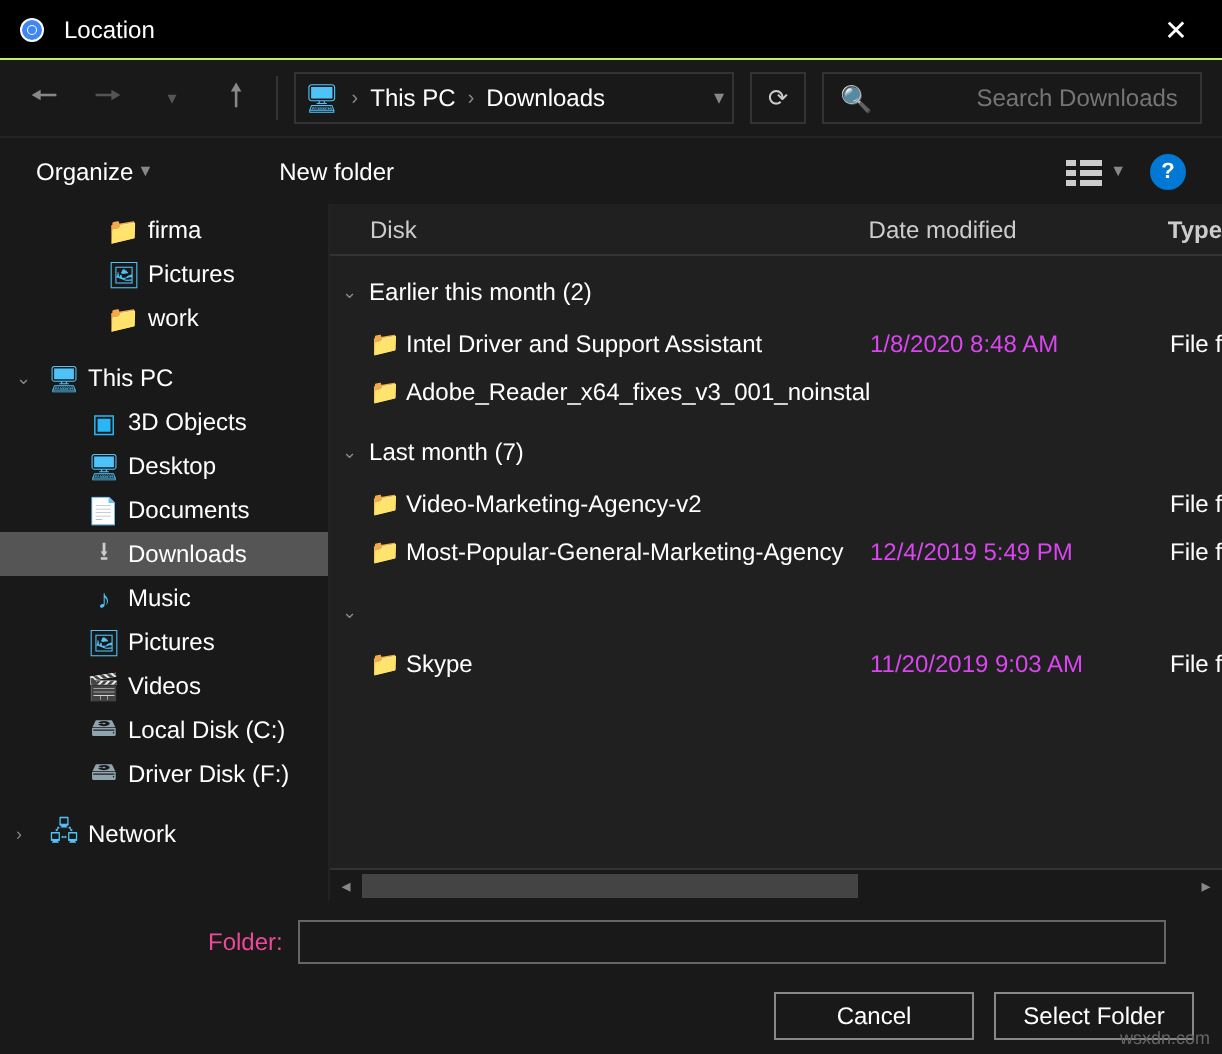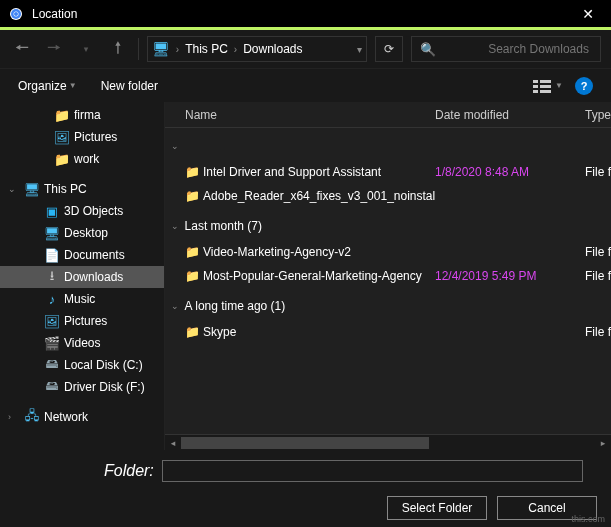--- a/index.html
+++ b/index.html
@@ -1,18 +1,18 @@
 <!DOCTYPE html>
 <html><head>
 <meta charset="utf-8">
 <style>
 * { box-sizing: border-box; margin: 0; padding: 0; font-family: "Segoe UI", Arial, sans-serif; }
 body { width: 611px; height: 527px; background: #000; overflow: hidden; color: #fff; font-size: 12px; }
 
-.titlebar { height: 30px; background: #000; display: flex; align-items: center; padding-left: 8px; border-bottom: 3px solid #bef264; }
+.titlebar { height: 30px; background: #000; display: flex; align-items: center; padding-left: 8px; border-bottom: 1px solid #bef264; }
 .titlebar .icon { width: 16px; height: 16px; margin-right: 8px; display: flex; align-items: center; justify-content: center; }
 .titlebar .title { flex: 1; font-size: 12px; color: #fff; }
 .titlebar .close { width: 46px; height: 30px; display: flex; align-items: center; justify-content: center; font-size: 14px; color: #fff; }
 
 .navbar { height: 38px; background: #191919; display: flex; align-items: center; padding: 0 10px; gap: 8px; }
 .nav-btn { width: 24px; height: 24px; display: flex; align-items: center; justify-content: center; color: #888; font-size: 16px; }
 .nav-btn.disabled { color: #555; }
 .sep { width: 1px; height: 22px; background: #333; }
 .breadcrumb { flex: 1; display: flex; align-items: center; height: 26px; background: #191919; border: 1px solid #333; padding: 0 4px; gap: 4px; }
 .breadcrumb .pc-icon { color: #4fc3f7; font-size: 14px; margin-right: 2px; }
@@ -20,21 +20,21 @@
 .breadcrumb .chev { color: #888; font-size: 10px; }
 .breadcrumb .chev.down { margin-left: auto; }
 .refresh { width: 28px; height: 26px; display: flex; align-items: center; justify-content: center; color: #ccc; border: 1px solid #333; }
 .search { width: 190px; height: 26px; background: #191919; border: 1px solid #333; display: flex; align-items: center; padding: 0 8px; gap: 6px; }
 .search .s-icon { color: #888; font-size: 13px; }
 .search input { flex: 1; background: transparent; border: none; color: #888; font-size: 12px; outline: none; margin-left: 46px; }
 
 .toolbar { height: 34px; background: #191919; display: flex; align-items: center; padding: 0 18px; gap: 24px; border-top: 1px solid #222; }
 .org { display: flex; align-items: center; gap: 2px; color: #fff; }
 .org .drop { color: #888; font-size: 8px; }
-.newf { color: #fff; }
+.newf { color: #fff; margin-left: 39px; }
 .tool-right { margin-left: auto; display: flex; align-items: center; gap: 12px; }
 .view-btn { display: flex; align-items: center; gap: 4px; color: #fff; }
 .view-btn .drop { color: #888; font-size: 8px; }
 .help { width: 18px; height: 18px; border-radius: 50%; background: #0078d4; display: flex; align-items: center; justify-content: center; color: #fff; font-size: 11px; font-weight: bold; }
 
 .main { display: flex; height: 348px; background: #191919; }
 
 .tree { width: 165px; background: #191919; overflow-y: auto; overflow-x: hidden; border-right: 1px solid #222; padding-top: 2px; }
 .tree-item { display: flex; align-items: center; height: 22px; padding-left: 8px; gap: 4px; color: #fff; font-size: 12px; cursor: default; }
 .tree-item.indent1 { padding-left: 28px; }
@@ -53,39 +53,39 @@
 .music-ic { color: #4fc3f7; }
 .pic-ic { color: #4fc3f7; }
 .vid-ic { color: #ccc; }
 .disk-ic { color: #90a4ae; }
 .net-ic { color: #4fc3f7; }
 
 .content { flex: 1; display: flex; flex-direction: column; background: #202020; overflow: hidden; }
 .headers { display: flex; height: 26px; align-items: center; border-bottom: 1px solid #333; color: #ccc; font-size: 12px; padding-left: 20px; }
 .col-name { width: 250px; }
 .col-date { width: 150px; }
-.col-type { flex: 1; }
+.col-type { flex: 1; font-weight: bold; }
 
 .filelist { flex: 1; overflow: hidden; }
 .group-hdr { display: flex; align-items: center; height: 28px; padding-left: 6px; gap: 6px; color: #fff; font-size: 12px; margin-top: 4px; }
 .group-hdr .chev { color: #888; font-size: 9px; }
 .file-row { display: flex; align-items: center; height: 24px; padding-left: 20px; color: #fff; font-size: 12px; }
 .file-row .fi-icon { width: 18px; color: #ffd76a; }
 .file-row .fi-name { width: 232px; white-space: nowrap; overflow: hidden; text-overflow: clip; }
 .file-row .fi-date { width: 150px; color: #d946ef; }
 .file-row .fi-type { flex: 1; color: #fff; text-align: right; }
 
 .hscroll { height: 16px; background: #191919; display: flex; align-items: center; border-top: 1px solid #333; }
 .hscroll .track { flex: 1; height: 16px; background: #191919; position: relative; }
 .hscroll .thumb { position: absolute; left: 0; top: 2px; width: 60%; height: 12px; background: #444; }
 .hscroll .arrow { width: 16px; height: 16px; display: flex; align-items: center; justify-content: center; color: #888; font-size: 9px; }
 
 .footer { height: 77px; background: #191919; padding: 10px 14px 0 14px; }
 .folder-row { display: flex; align-items: center; gap: 8px; margin-bottom: 14px; margin-left: 90px; }
-.folder-row label { color: #ffffff; font-size: 16px; font-style: italic; }
+.folder-row label { color: #ec4899; font-size: 12px; }
 .folder-row input { flex: 1; height: 22px; background: #191919; border: 1px solid #666; color: #fff; padding: 0 4px; font-size: 12px; outline: none; margin-right: 14px; }
 .btn-row { display: flex; justify-content: flex-end; gap: 10px; }
 .btn { min-width: 100px; height: 24px; background: #191919; border: 1px solid #888; color: #fff; font-size: 12px; display: flex; align-items: center; justify-content: center; padding: 0 12px; }
 
 .watermark { position: absolute; right: 6px; bottom: 3px; color: #666; font-size: 9px; }
 
 ::-webkit-scrollbar { width: 16px; }
 ::-webkit-scrollbar-track { background: #191919; }
 ::-webkit-scrollbar-thumb { background: #444; }
 </style>
@@ -219,27 +219,28 @@
     <div class="tree-spacer"></div>
     <div class="tree-item">
         <span class="exp">›</span>
         <span class="ti-icon net-ic">🖧</span>
         <span>Network</span>
       </div>
   </div>
 
   <div class="content">
     <div class="headers">
-      <div class="col-name">Name</div>
+      <div class="col-name">Disk</div>
       <div class="col-date">Date modified</div>
       <div class="col-type">Type</div>
     </div>
     <div class="filelist">
       <div class="group-hdr">
           <span class="chev">⌄</span>
+          <span>Earlier this month (2)</span>
         </div>
       <div class="file-row">
           <span class="fi-icon">📁</span>
           <span class="fi-name">Intel Driver and Support Assistant</span>
           <span class="fi-date">1/8/2020 8:48 AM</span>
           <span class="fi-type">File f</span>
         </div>
       <div class="file-row">
           <span class="fi-icon">📁</span>
           <span class="fi-name">Adobe_Reader_x64_fixes_v3_001_noinstall</span>
@@ -257,42 +258,42 @@
         </div>
       <div class="file-row">
           <span class="fi-icon">📁</span>
           <span class="fi-name">Most-Popular-General-Marketing-Agency</span>
           <span class="fi-date">12/4/2019 5:49 PM</span>
           <span class="fi-type">File f</span>
         </div>
 
       <div class="group-hdr">
           <span class="chev">⌄</span>
-          <span>A long time ago (1)</span>
         </div>
       <div class="file-row">
           <span class="fi-icon">📁</span>
           <span class="fi-name">Skype</span>
+          <span class="fi-date">11/20/2019 9:03 AM</span>
           <span class="fi-type">File f</span>
         </div>
     </div>
     <div class="hscroll">
       <div class="arrow">◂</div>
       <div class="track">
           <div class="thumb"></div>
         </div>
       <div class="arrow">▸</div>
     </div>
   </div>
 </div>
 
 <div class="footer">
   <div class="folder-row">
     <label>Folder:</label>
     <input type="text" value="" style="">
   </div>
   <div class="btn-row">
+    <div class="btn">Cancel</div>
     <div class="btn">Select Folder</div>
-    <div class="btn">Cancel</div>
-  </div>
-</div>
-
-<div class="watermark">this.com</div>
+  </div>
+</div>
+
+<div class="watermark">wsxdn.com</div>
 
 </body></html>

